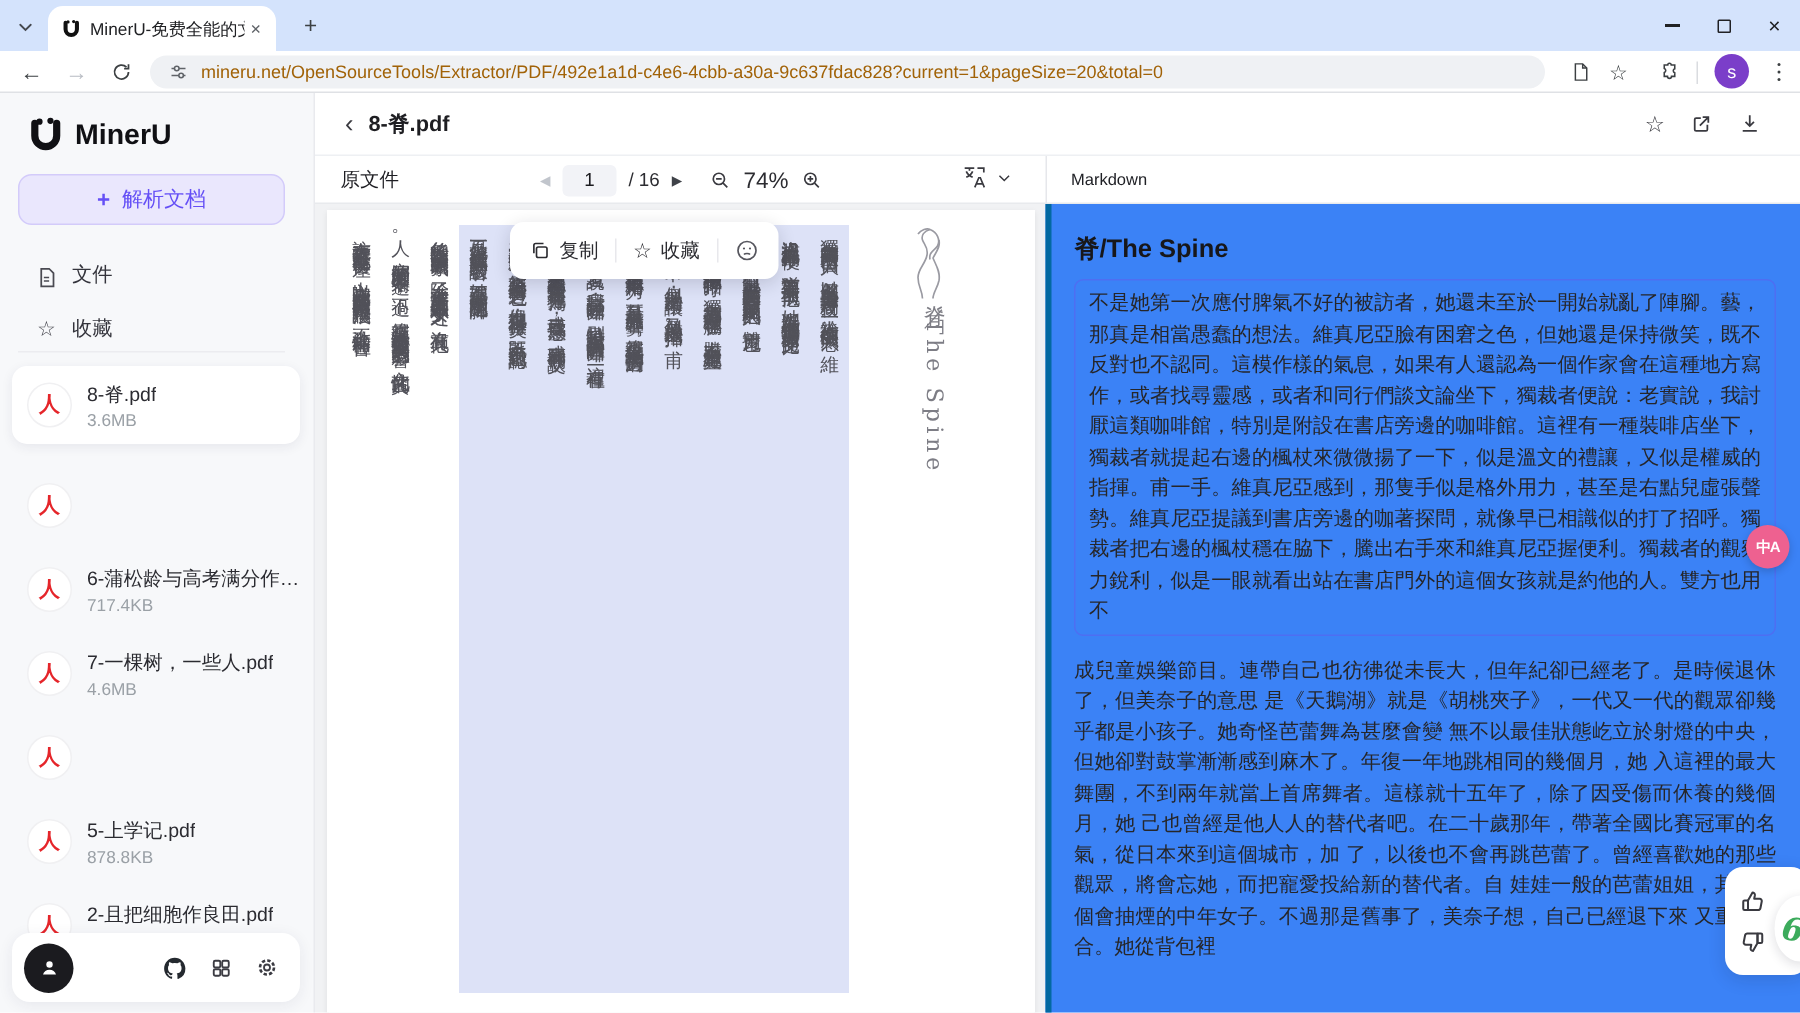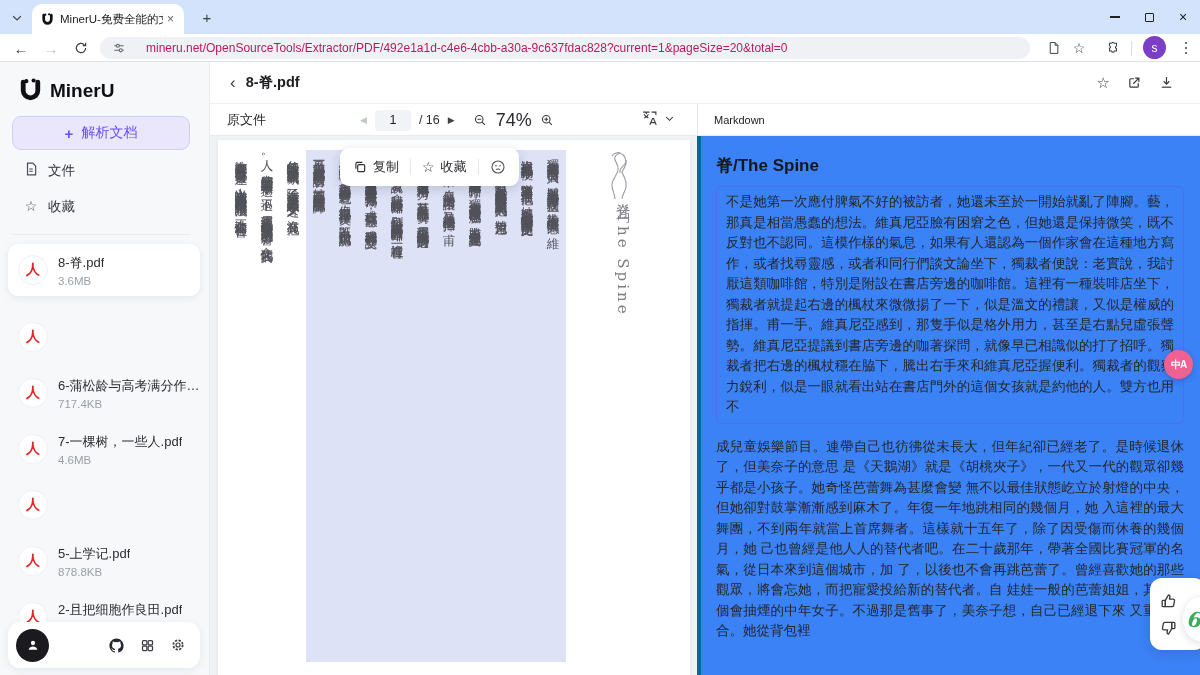--- a/index.html
+++ b/index.html
@@ -21,38 +21,38 @@
     justify-content:center; color:#202124; font-size:12px; }
   .wctl .min-bar { width:10px; height:1.4px; background:#202124; }
   .wctl .max-box { width:9px; height:9px; border:1.4px solid #202124; border-radius:1px; }
 
   #chrome-toolbar { position:absolute; left:0; top:34px; width:1200px; height:28px; background:#fff;
     border-bottom:1px solid #dfe1e5; }
   .navic { position:absolute; top:3px; width:22px; height:22px; display:flex; align-items:center;
     justify-content:center; font-size:15px; color:#3c4043; }
   .url-pill { position:absolute; left:100px; top:3px; width:930px; height:22px; background:#eff1f4;
     border-radius:11px; display:flex; align-items:center; padding:0 12px; }
-  .url-text { font-size:12px; color:#be185d; white-space:nowrap; overflow:hidden; margin-left:20px; }
+  .url-text { font-size:12px; color:#a16207; white-space:nowrap; overflow:hidden; margin-left:8px; }
   .avatar { position:absolute; left:1143px; top:2px; width:23px; height:23px; border-radius:50%;
     background:#7b3ec9; color:#fff; font-size:12px; display:flex; align-items:center; justify-content:center; }
   .kebab { position:absolute; left:1180px; top:5px; width:12px; height:18px; display:flex;
     flex-direction:column; align-items:center; justify-content:center; gap:2.5px; }
   .kebab i { width:2.6px; height:2.6px; border-radius:50%; background:#3c4043; }
   .tb-sep { position:absolute; left:1131px; top:7px; width:1px; height:15px; background:#dadce0; }
 
   
   #sidebar { position:absolute; left:0; top:62px; width:210px; height:613px; background:#f7f8fa;
     border-right:1px solid #e9eaee; }
   .logo-row { position:absolute; left:18px; top:16px; display:flex; align-items:center; gap:7px; }
   .logo-text { font-size:19px; font-weight:bold; color:#101014; }
   .newdoc-btn { position:absolute; left:12px; top:54px; width:178px; height:34px; background:#eae7fd;
     border:1px solid #d3cbfa; border-radius:9px; display:flex; align-items:center; justify-content:center;
     gap:8px; color:#6550f6; font-size:14px; }
   .plus-ic { font-size:15px; font-weight:bold; }
-  .side-item { position:absolute; left:12px; width:178px; height:30px; display:flex; align-items:flex-start;
+  .side-item { position:absolute; left:12px; width:178px; height:30px; display:flex; align-items:flex-end;
     gap:9px; padding-left:11px; font-size:13.5px; color:#34343c; }
   .side-item .ic { width:16px; display:flex; justify-content:center; color:#4a4a52; font-size:14px; }
   .side-divider { position:absolute; left:12px; top:172px; width:178px; height:1px; background:#ececf0; }
 
   .file-item { position:absolute; left:8px; width:192px; height:52px; display:flex; align-items:center;
     gap:10px; padding-left:10px; border-radius:10px; }
   .file-item.selected { background:#fff; box-shadow:0 2px 8px rgba(40,40,80,.08); }
   .pdf-badge { width:30px; height:30px; border-radius:50%; background:#fff; border:1px solid #f0f0f2;
     display:flex; align-items:center; justify-content:center; color:#e5252a; font-weight:bold;
     font-size:14px; font-family:"DejaVu Sans",sans-serif; flex:none; }
@@ -79,21 +79,21 @@
     border-bottom:1px solid #e8eaed; }
   .left-cell { position:absolute; left:0; top:0; width:487px; height:32px; display:flex; align-items:center; }
   .src-label { font-size:13px; color:#1f1f24; margin-left:17px; }
   .page-ctrls { position:absolute; left:150px; top:0; height:32px; display:flex; align-items:center; gap:8px; }
   .tri { font-size:9px; }
   .tri.prev { color:#c1c5cc; }
   .tri.next { color:#3f4248; }
   .page-box { width:36px; height:21px; background:#f2f3f7; border-radius:4px; font-size:12.5px;
     color:#1b1b1f; display:flex; align-items:center; justify-content:center; }
   .page-total { font-size:12.5px; color:#2c2c31; }
-  .zoom-pct { font-size:18px; color:#2c2c31; }
+  .zoom-pct { font-size:15px; color:#2c2c31; }
   .trans-btn { position:absolute; right:22px; top:6px; display:flex; align-items:center; gap:6px;
     color:#3a3a40; }
   .md-cell { position:absolute; left:487px; top:0; width:503px; height:32px; border-left:1px solid #e6e7eb;
     display:flex; align-items:center; }
   .md-label { font-size:11px; color:#202126; margin-left:16px; }
 
   
   #pdf-pane { position:absolute; left:210px; top:136px; width:487px; height:539px; background:#f1f2f4;
     overflow:hidden; }
   #pdf-page { position:absolute; left:8px; top:4px; width:472px; height:560px; background:#fff;

